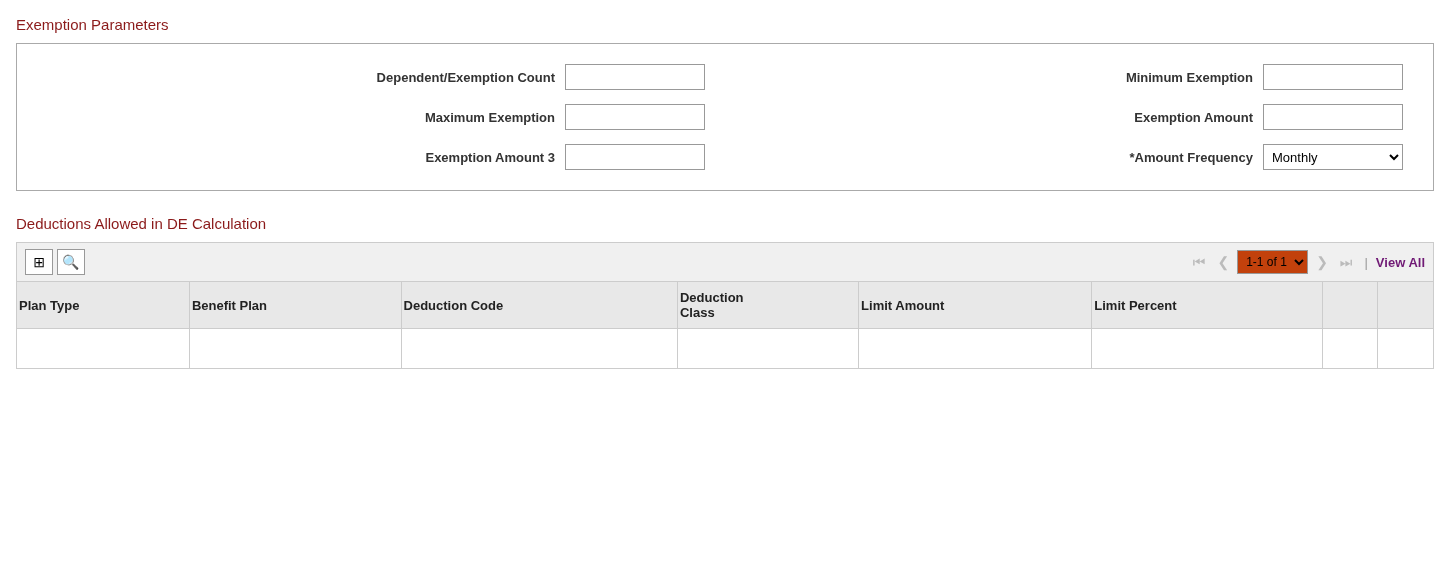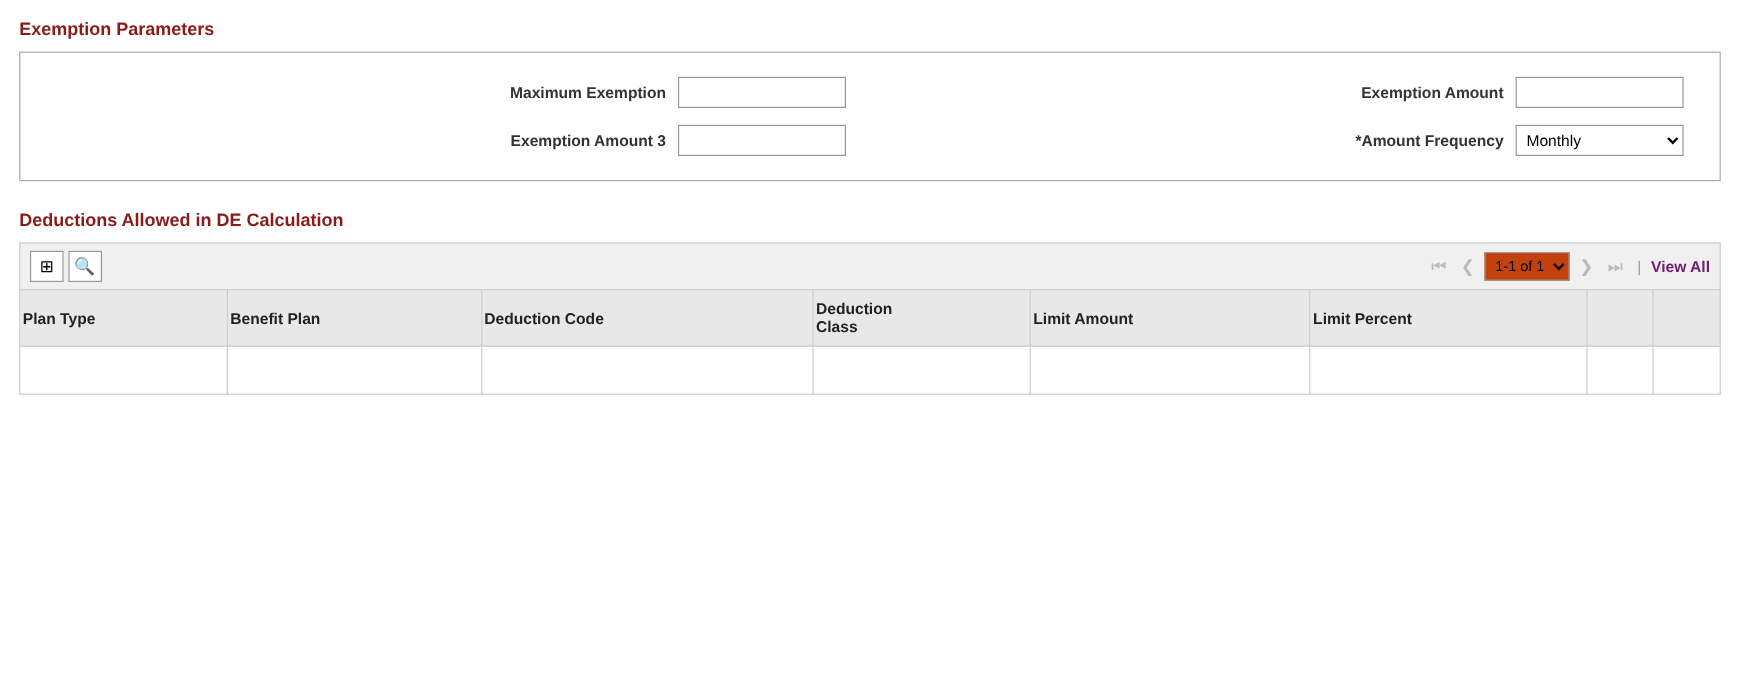--- a/index.html
+++ b/index.html
@@ -7,21 +7,21 @@
       font-family: Arial, sans-serif;
       font-size: 13px;
       background: #fff;
       color: #333;
       padding: 16px;
     }
 
     .section-title {
       color: #8B1A1A;
       font-size: 15px;
-      font-weight: bold;
+      font-weight: normal;
       margin-bottom: 10px;
     }
 
     .exemption-box {
       border: 1px solid #aaa;
       padding: 20px 30px;
       margin-bottom: 24px;
       background: #fff;
     }
 
@@ -155,21 +155,29 @@
   </style>
 </head>
 <body>
 
 <div>
   <div class="section-title">Exemption Parameters</div>
 
   <div class="exemption-box">
     <div class="form-grid">
 
-
+      <div class="form-row">
+        <span class="form-label">Dependent/Exemption Count</span>
+        <input class="form-input" type="text" value="" style="">
+      </div>
+
+      <div class="form-row">
+        <span class="form-label">Minimum Exemption</span>
+        <input class="form-input" type="text" value="" style="">
+      </div>
 
 
       <div class="form-row">
         <span class="form-label">Maximum Exemption</span>
         <input class="form-input" type="text" value="" style="">
       </div>
 
       <div class="form-row">
         <span class="form-label">Exemption Amount</span>
         <input class="form-input" type="text" value="" style="">

